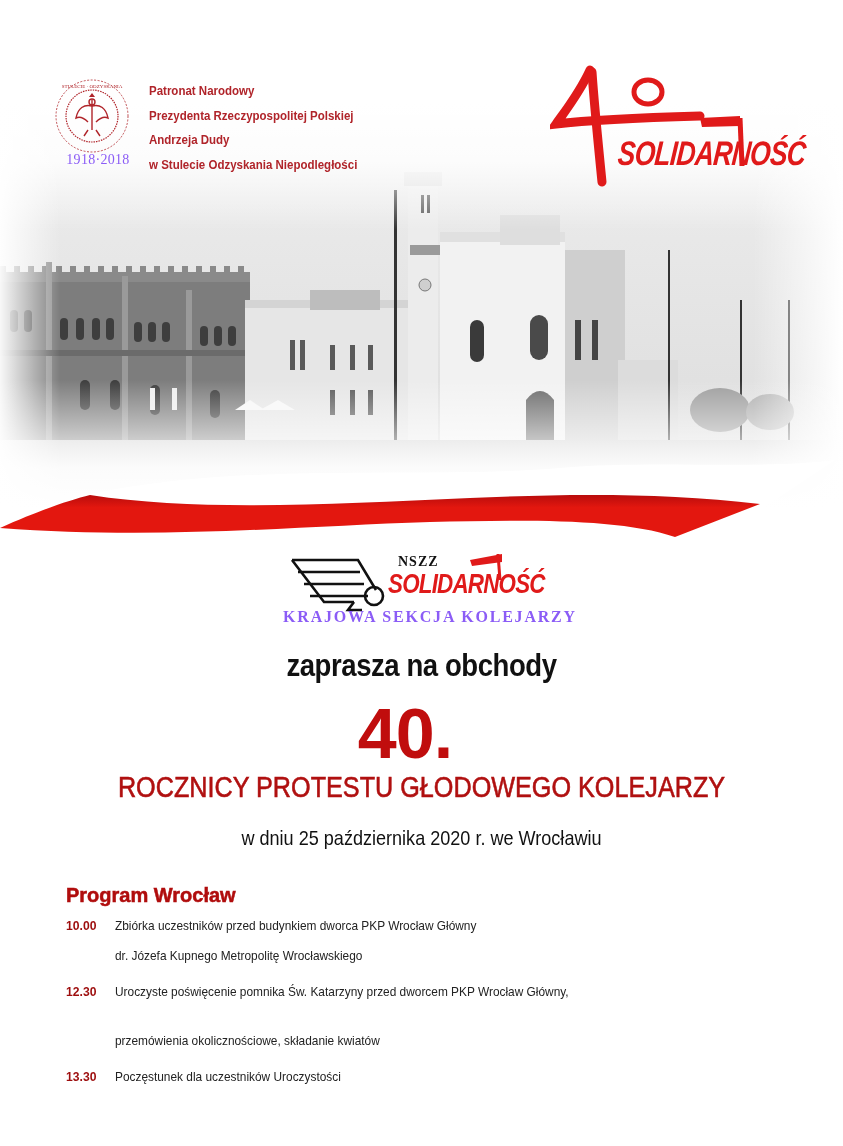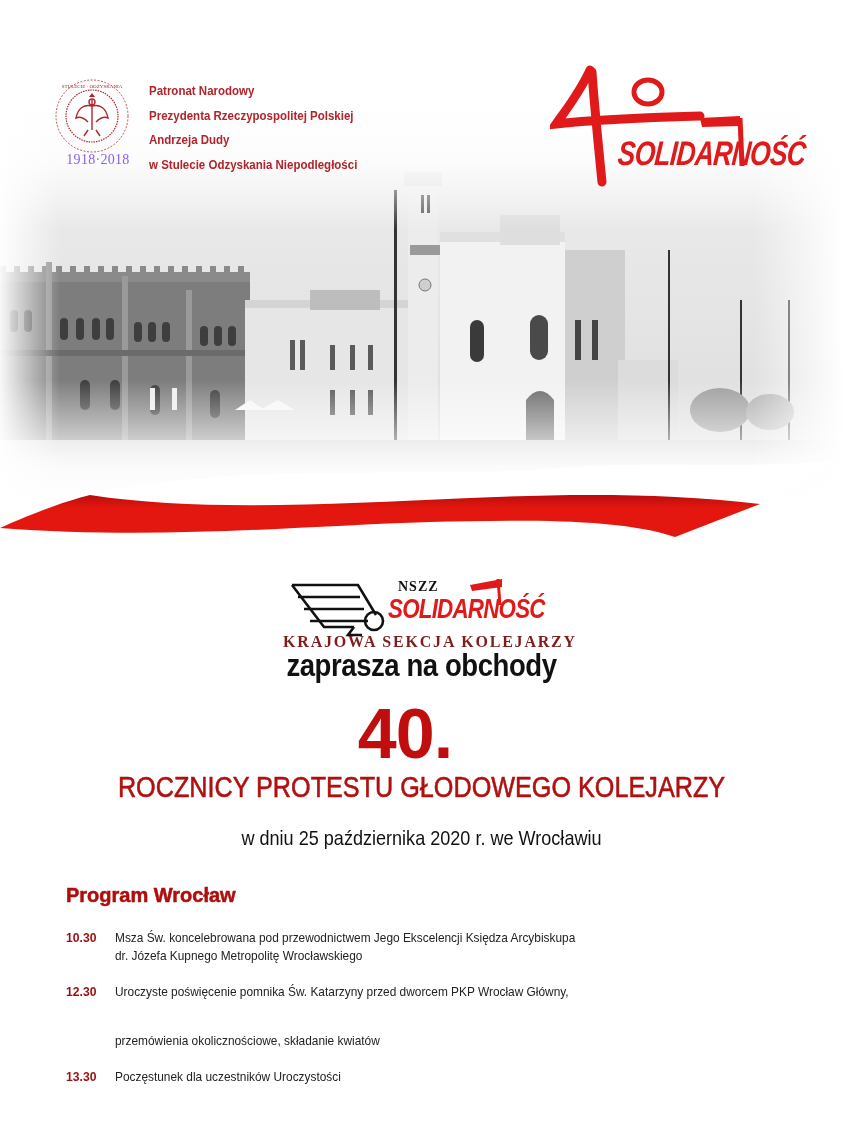--- a/index.html
+++ b/index.html
@@ -29,29 +29,29 @@
   .patronat-lines div { color: #b0242a; font-weight: bold; font-size: 12.5px; line-height: 24.5px;
     white-space: nowrap; transform: scaleX(0.92); transform-origin: left center; }
 
   
   .logo40 { position: absolute; left: 550px; top: 62px; width: 240px; height: 130px; }
   .logo40-word { position: absolute; left: 68px; top: 72px; font-family: "Liberation Sans", sans-serif;
     font-weight: bold; font-style: italic; font-size: 34px; color: #e01a1a; letter-spacing: -1px;
     transform: scaleX(0.78) skewX(-6deg); transform-origin: left center; white-space: nowrap; }
 
   
-  .ksk { position: absolute; left: 280px; top: 548px; width: 300px; height: 85px; margin-top: 25px; }
+  .ksk { position: absolute; left: 280px; top: 548px; width: 300px; height: 85px; }
   .ksk-nszz { position: absolute; left: 118px; top: 6px; font-family: "Liberation Serif", serif;
     font-weight: bold; font-size: 14px; letter-spacing: 1px; color: #111; }
   .ksk-sol { position: absolute; left: 108px; top: 20px; font-weight: bold; font-style: italic;
     font-size: 28px; color: #e01a1a; letter-spacing: -1px; transform: scaleX(0.8);
     transform-origin: left center; white-space: nowrap; }
   .ksk-name { position: absolute; left: 0; top: 60px; width: 300px; text-align: center;
     font-family: "Liberation Serif", serif; font-weight: bold; font-size: 16px; letter-spacing: 1.8px;
-    color: #7f1d1d; white-space: nowrap; }
+    color: #8b5cf6; white-space: nowrap; }
 
   
   .invite { position: absolute; left: 0; top: 647px; width: 843px; text-align: center;
     font-size: 32px; font-weight: bold; color: #111; letter-spacing: -0.5px;
     transform: scaleX(0.86); transform-origin: center; }
   .big40 { position: absolute; left: 0; top: 698px; width: 810px; text-align: center;
     font-size: 70px; font-weight: bold; color: #c00d0d; letter-spacing: -1px; line-height: 72px; }
   .anniv { position: absolute; left: 0; top: 770px; width: 843px; text-align: center;
     font-size: 30px; font-weight: normal; color: #b01010; -webkit-text-stroke: 0.6px #b01010;
     transform: scaleX(0.84); transform-origin: center; white-space: nowrap; }
@@ -261,23 +261,23 @@
   <div class="ksk-name">KRAJOWA SEKCJA KOLEJARZY</div>
 </div>
 
 <div class="invite">zaprasza na obchody</div>
 <div class="big40">40.</div>
 <div class="anniv">ROCZNICY PROTESTU GŁODOWEGO KOLEJARZY</div>
 <div class="dateline">w dniu 25 października 2020 r. we Wrocławiu</div>
 
 <div class="program-title">Program Wrocław</div>
 <div class="program">
-  <div class="prog-row" style="top:12px;">
-    <span class="prog-time">10.30</span>
-    <span class="prog-text">Msza Św. koncelebrowana pod przewodnictwem Jego Ekscelencji Księdza Arcybiskupa</span>
+  <div class="prog-row" style="top:0;">
+    <span class="prog-time">10.00</span>
+    <span class="prog-text">Zbiórka uczestników przed budynkiem dworca PKP Wrocław Główny</span>
   </div>
   <div class="prog-row" style="top:6px;">
     <span class="prog-text">dr. Józefa Kupnego Metropolitę Wrocławskiego</span>
   </div>
   <div class="prog-row" style="top:18px;">
     <span class="prog-time">12.30</span>
     <span class="prog-text">Uroczyste poświęcenie pomnika Św. Katarzyny przed dworcem PKP Wrocław Główny,</span>
   </div>
   <div class="prog-row" style="top:28px;margin-top:15px;">
     <span class="prog-text">przemówienia okolicznościowe, składanie kwiatów</span>

